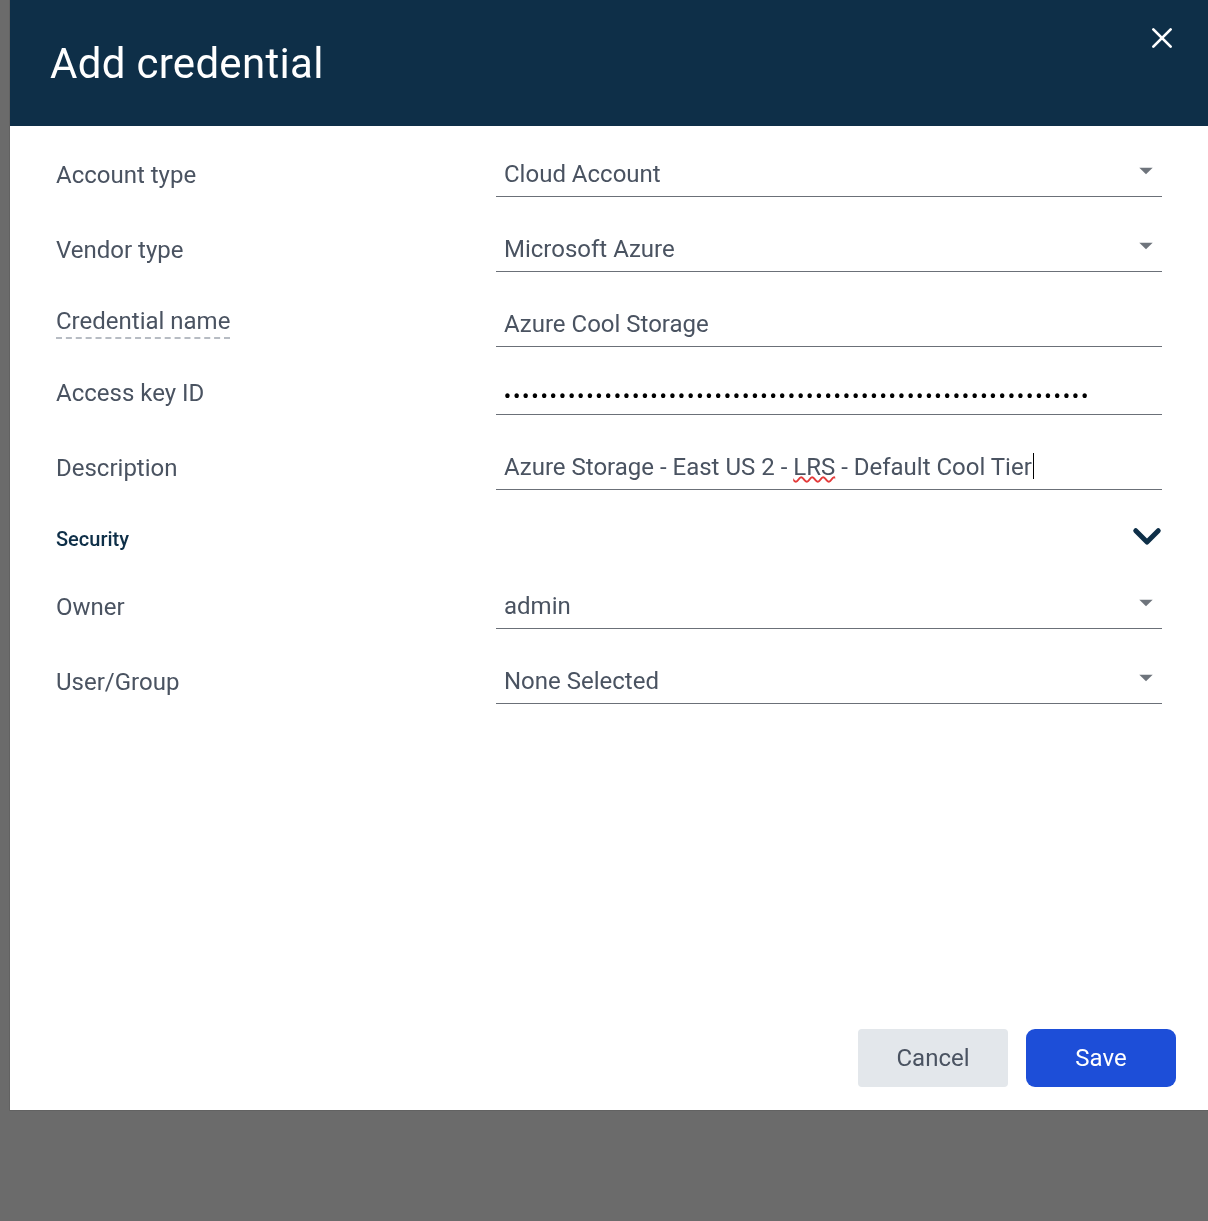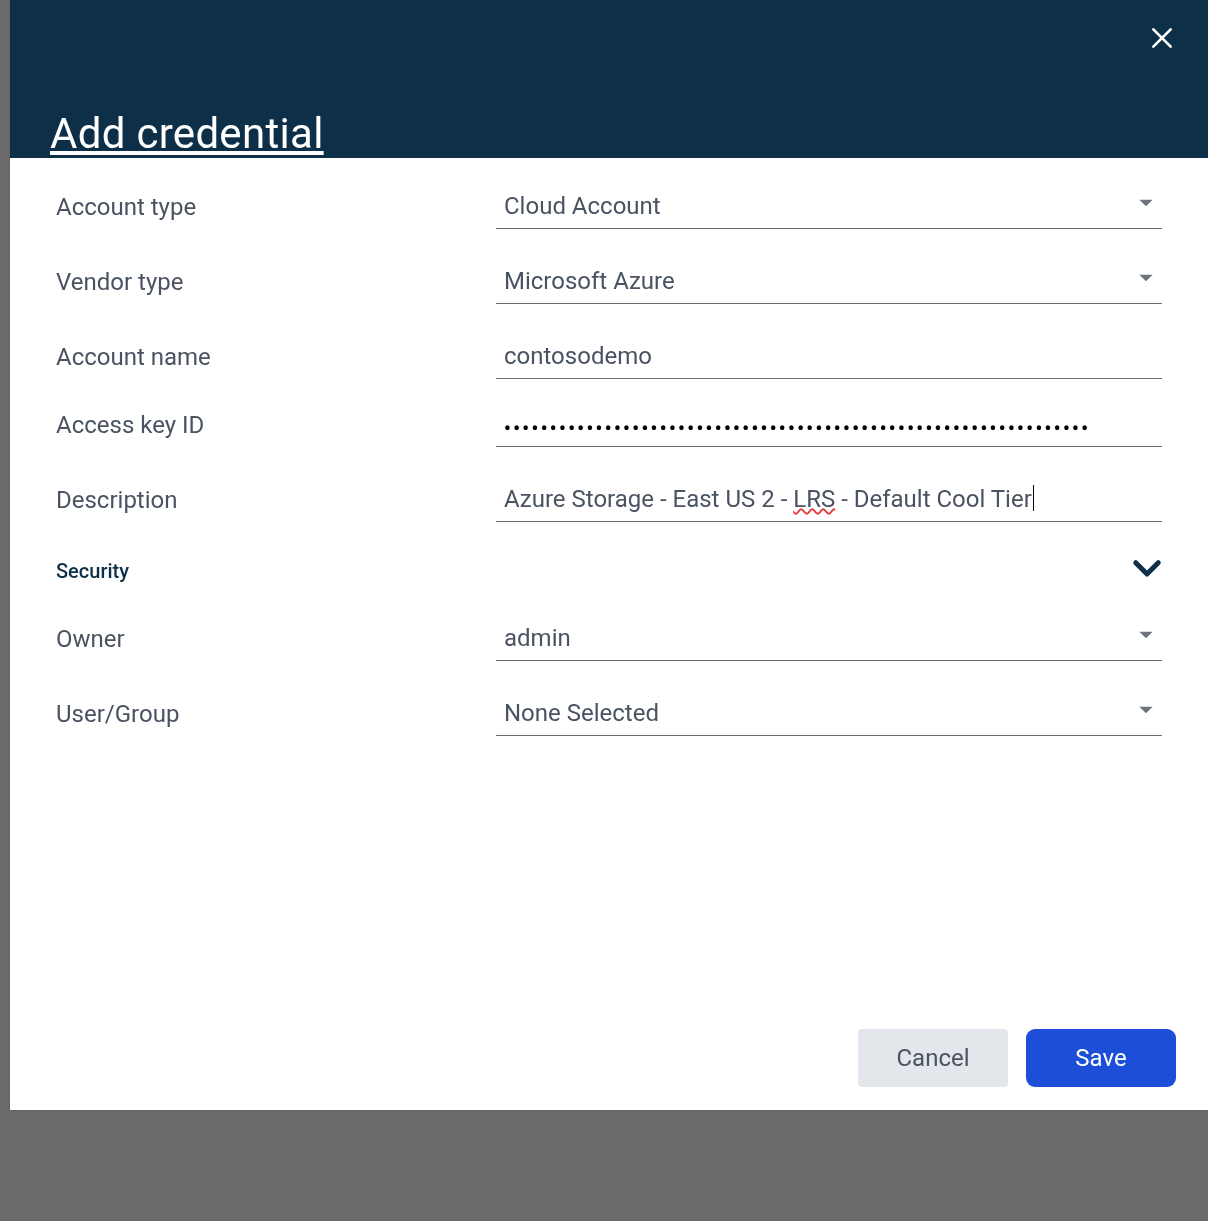--- a/index.html
+++ b/index.html
@@ -18,25 +18,24 @@
     position: absolute;
     left: 10px; top: 0; right: 0;
     height: 1110px;
     background: #ffffff;
     display: flex; flex-direction: column;
     box-shadow: 0 0 0 1px rgba(0,0,0,.08);
   }
   .modal-header {
     background: #0e2f48;
     color: #fff;
-    height: 158px;
-    display: flex; align-items: flex-end;
+    height: 126px;
+    display: flex; align-items: center;
     padding: 0 40px;
     position: relative;
-    text-decoration: underline;
   }
   .modal-title {
     font-size: 42px;
     font-weight: 400;
     letter-spacing: .3px;
   }
   .close-btn {
     position: absolute; top: 18px; right: 26px;
     width: 40px; height: 40px;
     display: flex; align-items: center; justify-content: center;
@@ -166,27 +165,29 @@
     <div class="row">
       <div class="label-col">Vendor type</div>
       <div class="field-col">
         <div class="field-select">Microsoft Azure</div>
         <span class="caret"><svg viewBox="0 0 24 24">
               <path d="M4 8 L12 16 L20 8 Z" fill="currentColor"></path>
             </svg></span>
       </div>
     </div>
 
-
-    <div class="row" style="margin-top:18px">
-      <div class="label-col">Account name</div>
-      <div class="field-col">
-        <input class="field-input" value="contosodemo" style="">
-      </div>
-    </div>
+    <div class="row">
+      <div class="label-col">
+        <span class="label-underlined">Credential name</span>
+      </div>
+      <div class="field-col">
+        <input class="field-input" value="Azure Cool Storage" style="">
+      </div>
+    </div>
+
 
     <div class="row">
       <div class="label-col">Access key ID</div>
       <div class="field-col">
         <div class="field-input field-pass">••••••••••••••••••••••••••••••••••••••••••••••••••••••••••••••••</div>
       </div>
     </div>
 
     <div class="row">
       <div class="label-col">Description</div>

